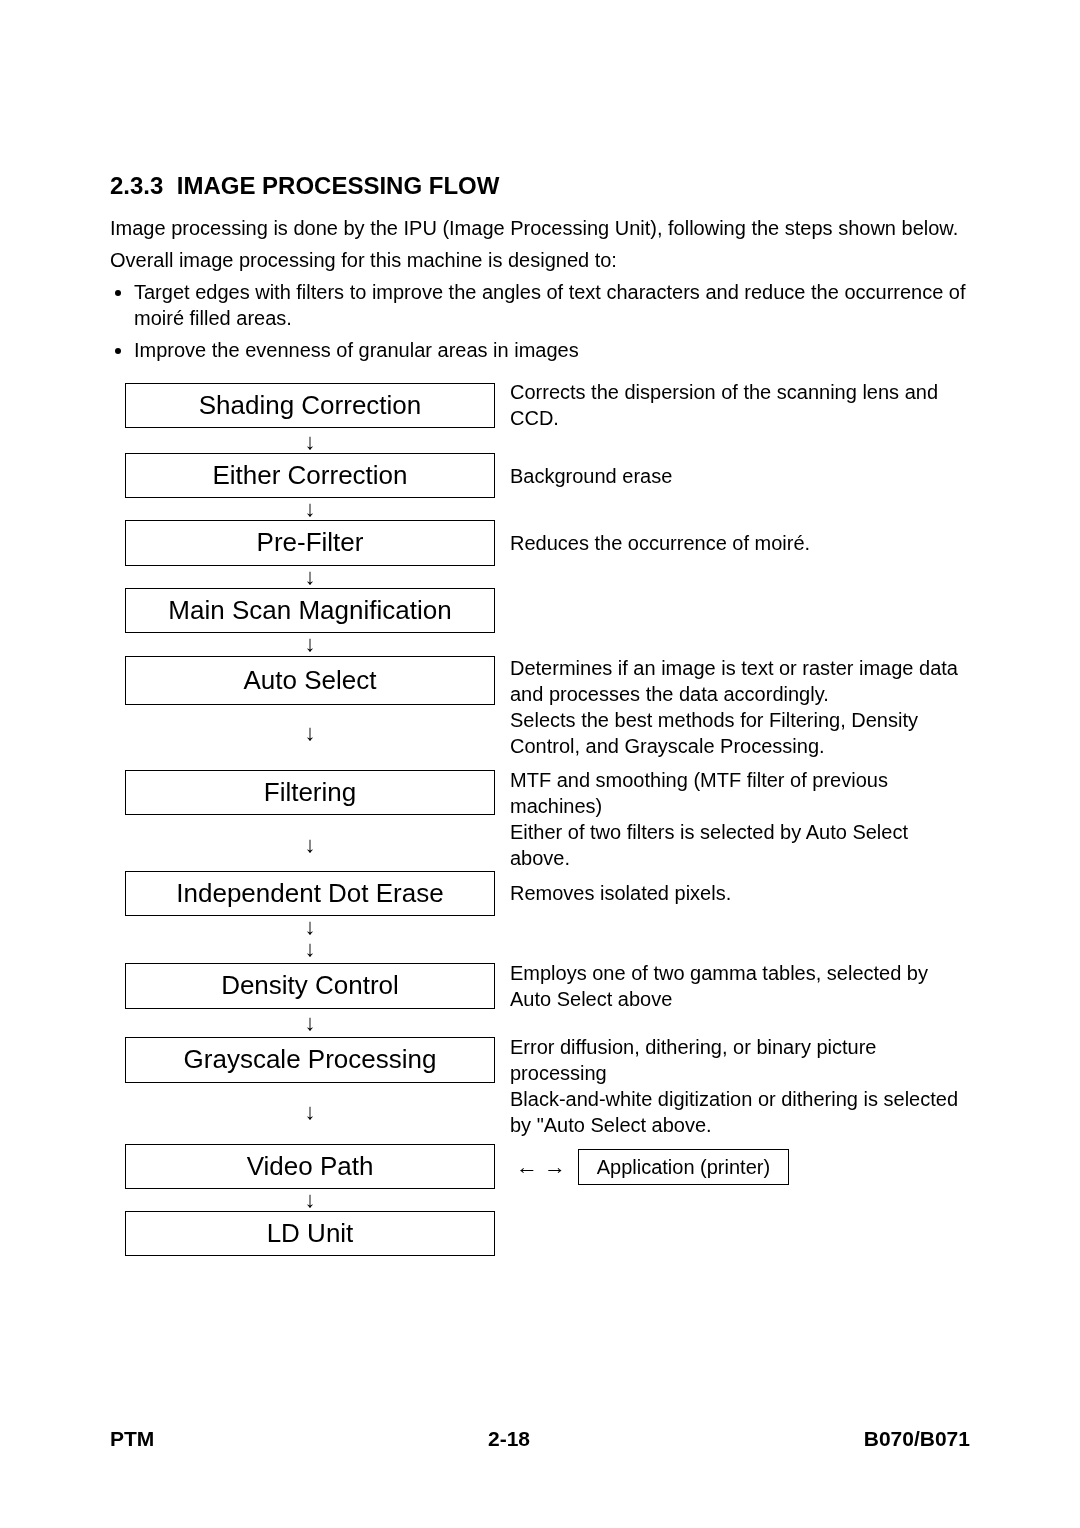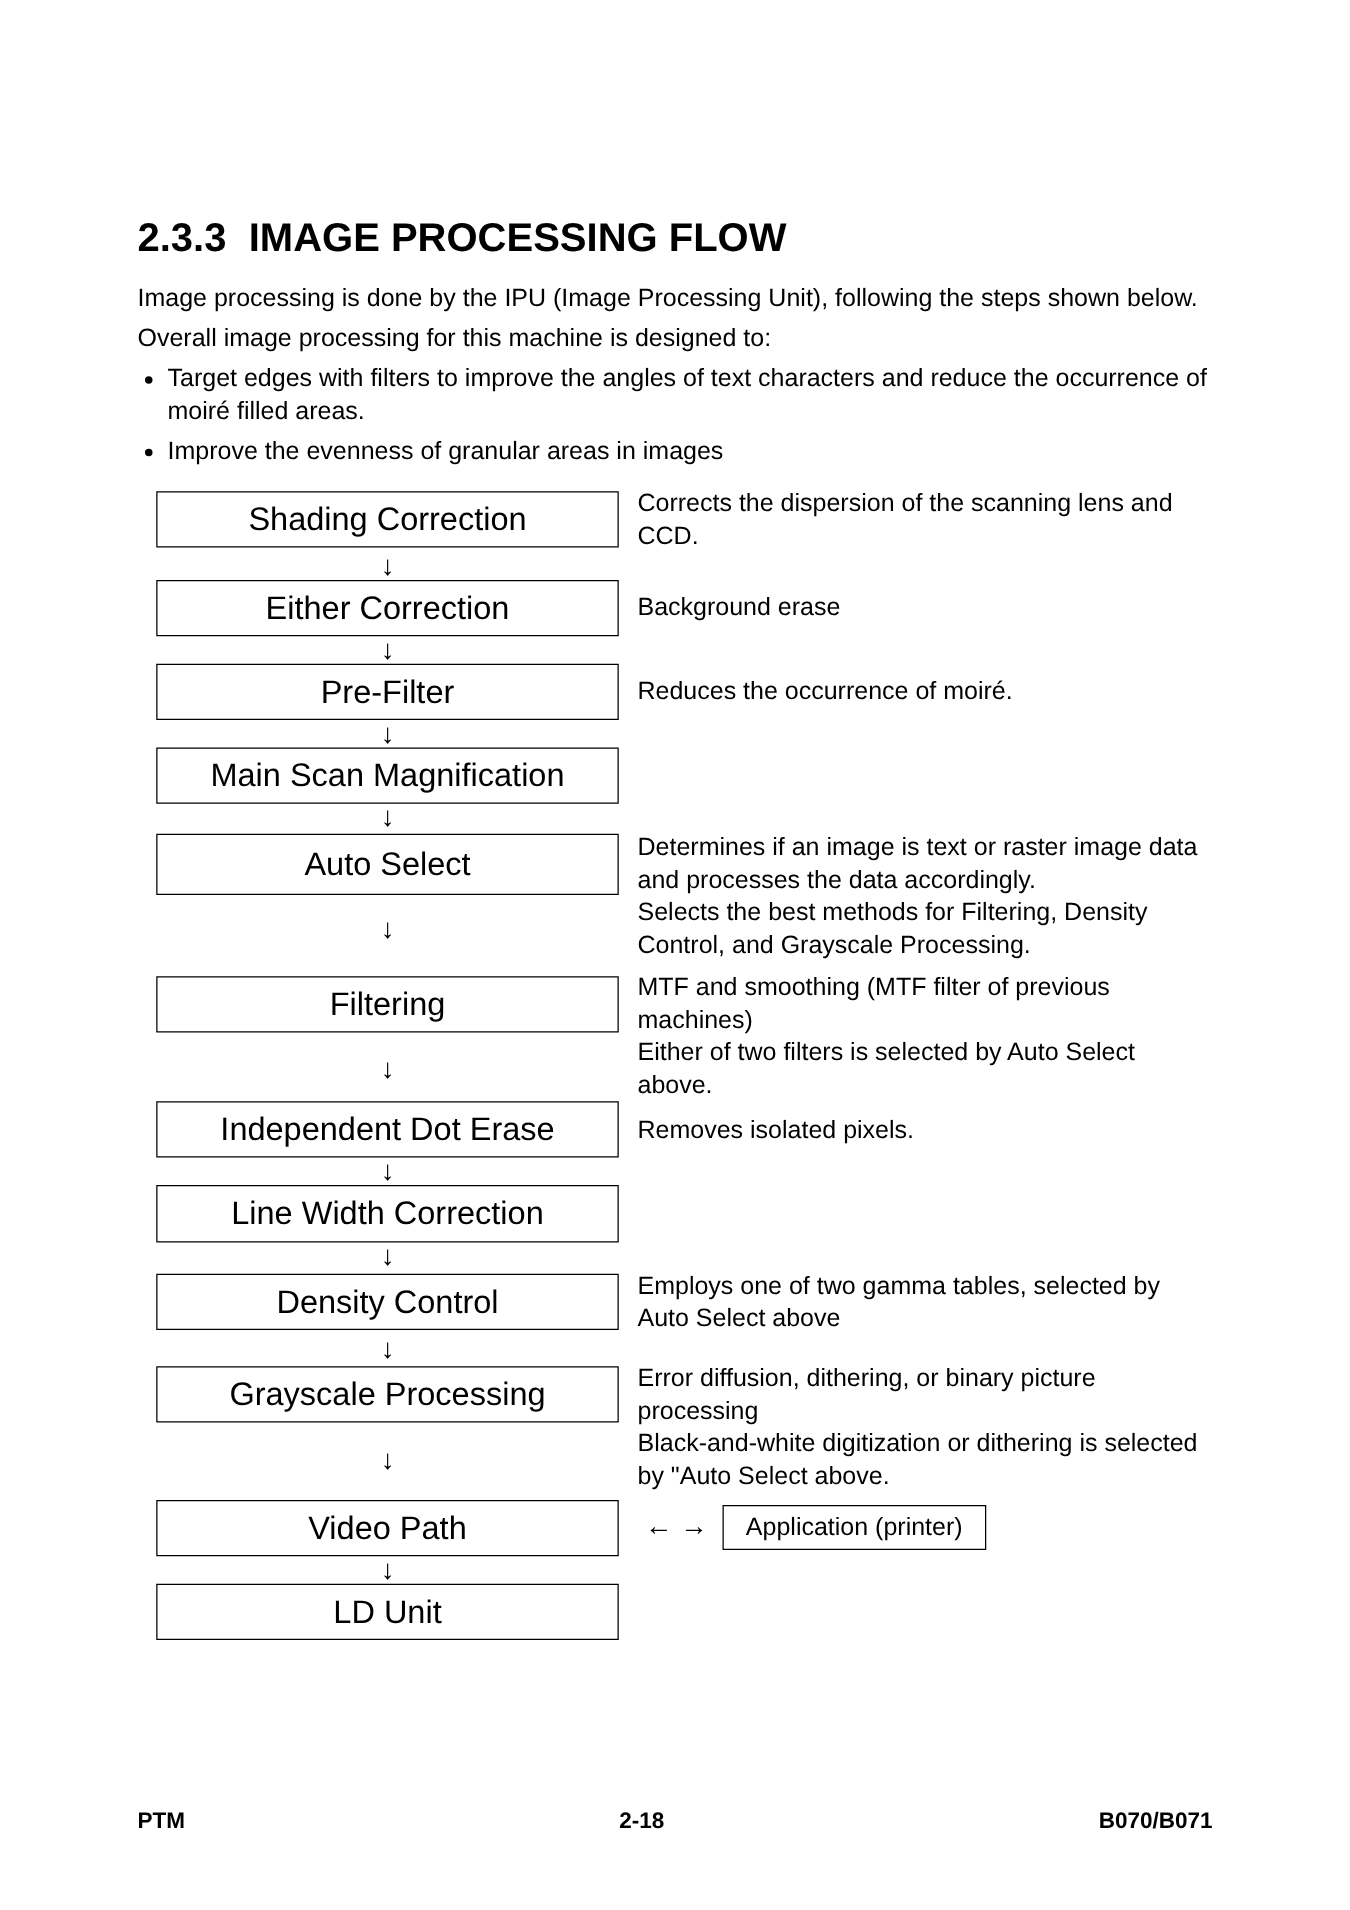--- a/index.html
+++ b/index.html
@@ -12,21 +12,21 @@
     font-size: 20px;
     line-height: 1.3;
   }
   .page {
     padding: 170px 110px 60px 110px;
     box-sizing: border-box;
     min-height: 1528px;
     position: relative;
   }
   h2 {
-    font-size: 32px;
+    font-size: 24px;
     font-weight: bold;
     margin: 0 0 14px 0;
   }
   p { margin: 0 0 6px 0; }
   ul.bullets {
     margin: 4px 0 16px 0;
     padding-left: 24px;
   }
   ul.bullets li {
     margin-bottom: 6px;
@@ -66,26 +66,26 @@
     padding: 0 6px;
     white-space: nowrap;
   }
   .app-box {
     border: 1.5px solid #000;
     padding: 4px 18px;
     display: inline-block;
   }
   .footer {
     position: absolute;
-    bottom: 60px;
+    bottom: 76px;
     left: 110px;
     right: 110px;
     display: flex;
     justify-content: space-between;
-    font-size: 18px;
+    font-size: 21px;
     font-weight: bold;
   }
 </style>
 </head>
 <body>
 
 <div class="page">
 
   <h2>
     <span>2.3.3</span>&nbsp;
@@ -178,26 +178,20 @@
       <td>
             <div class="box">Independent Dot Erase</div>
           </td>
       <td class="desc">Removes isolated pixels.</td>
     </tr>
     <tr>
           <td class="arrow-cell">↓</td>
           <td></td>
         </tr>
 
-    <tr>
-      <td>
-            <div class="box">Line Width Correction</div>
-          </td>
-      <td class="desc"></td>
-    </tr>
     <tr>
           <td class="arrow-cell">↓</td>
           <td></td>
         </tr>
 
     <tr>
       <td>
             <div class="box">Density Control</div>
           </td>
       <td class="desc">Employs one of two gamma tables, selected by Auto Select above</td>

